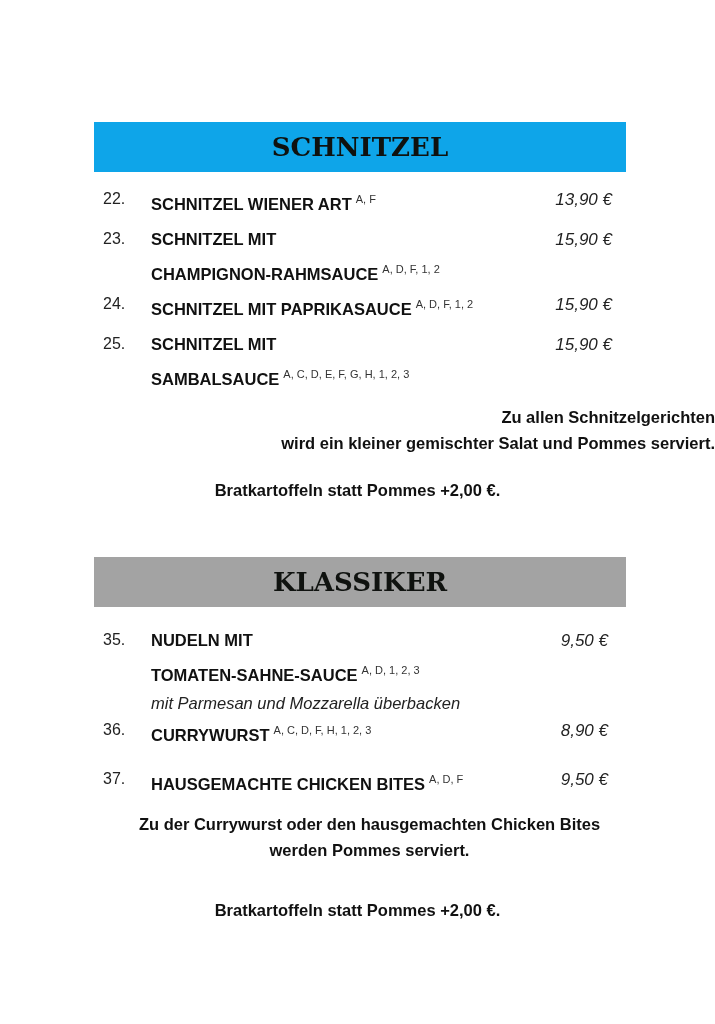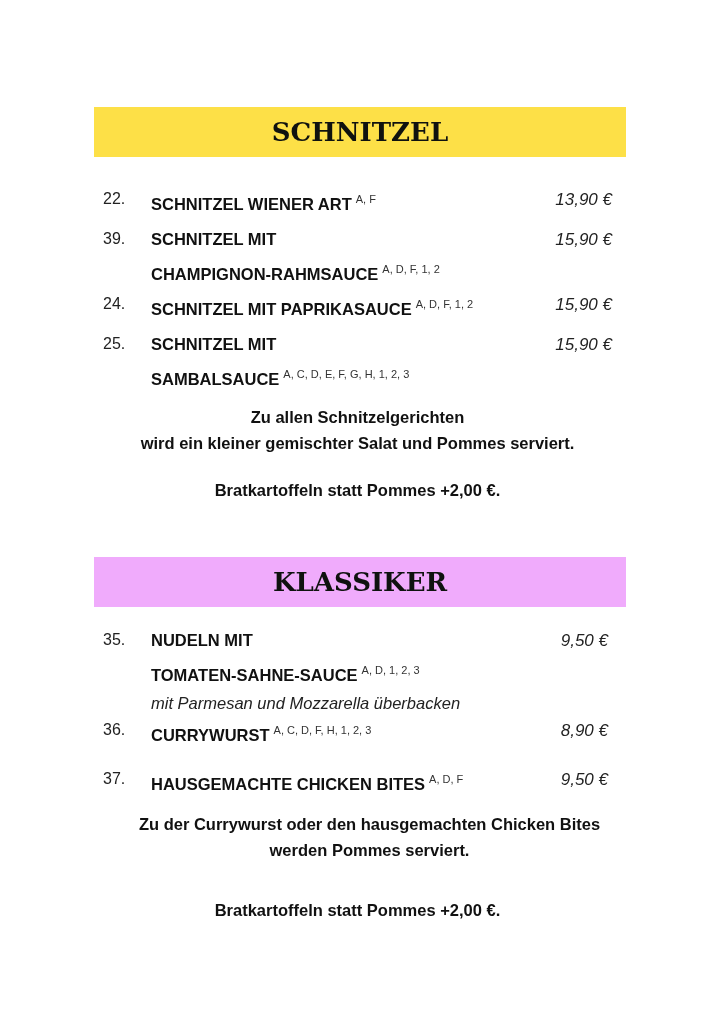--- a/index.html
+++ b/index.html
@@ -87,34 +87,34 @@
       font-weight: bold;
       font-size: 16.5px;
       line-height: 26px;
       color: #111;
     }
     .note span { display: block; }
   </style>
 </head>
 <body>
 
-<div class="banner" style="top:107px; background:#fde047;">
+<div class="banner" style="top:122px; background:#0ea5e9;">
   <span class="banner-title">SCHNITZEL</span>
 </div>
 
 <div class="item" style="top:190px;">
   <span class="item-num">22.</span>
   <span class="item-name">
     <span class="line"><span>SCHNITZEL WIENER ART</span><sup class="allergens">A, F</sup></span>
   </span>
   <span class="item-price">13,90 €</span>
 </div>
 
 <div class="item" style="top:230px;">
-  <span class="item-num">39.</span>
+  <span class="item-num">23.</span>
   <span class="item-name">
     <span class="line">SCHNITZEL MIT</span>
     <span class="line"><span>CHAMPIGNON-RAHMSAUCE</span><sup class="allergens">A, D, F, 1, 2</sup></span>
   </span>
   <span class="item-price">15,90 €</span>
 </div>
 
 <div class="item" style="top:295px;">
   <span class="item-num">24.</span>
   <span class="item-name">
@@ -125,30 +125,30 @@
 
 <div class="item" style="top:335px;">
   <span class="item-num">25.</span>
   <span class="item-name">
     <span class="line">SCHNITZEL MIT</span>
     <span class="line"><span>SAMBALSAUCE</span><sup class="allergens">A, C, D, E, F, G, H, 1, 2, 3</sup></span>
   </span>
   <span class="item-price">15,90 €</span>
 </div>
 
-<div class="note" style="top:404px;">
+<div class="note" style="top:404px;text-align:right;">
   <span>Zu allen Schnitzelgerichten</span>
   <span>wird ein kleiner gemischter Salat und Pommes serviert.</span>
 </div>
 
 <div class="note" style="top:477px;">
   <span>Bratkartoffeln statt Pommes +2,00 €.</span>
 </div>
 
-<div class="banner" style="top:557px; background:#f0abfc;">
+<div class="banner" style="top:557px; background:#a3a3a3;">
   <span class="banner-title">KLASSIKER</span>
 </div>
 
 <div class="item" style="top:631px;">
   <span class="item-num">35.</span>
   <span class="item-name">
     <span class="line">NUDELN MIT</span>
     <span class="line"><span>TOMATEN-SAHNE-SAUCE</span><sup class="allergens">A, D, 1, 2, 3</sup></span>
     <span class="item-note">mit Parmesan und Mozzarella überbacken</span>
   </span>

